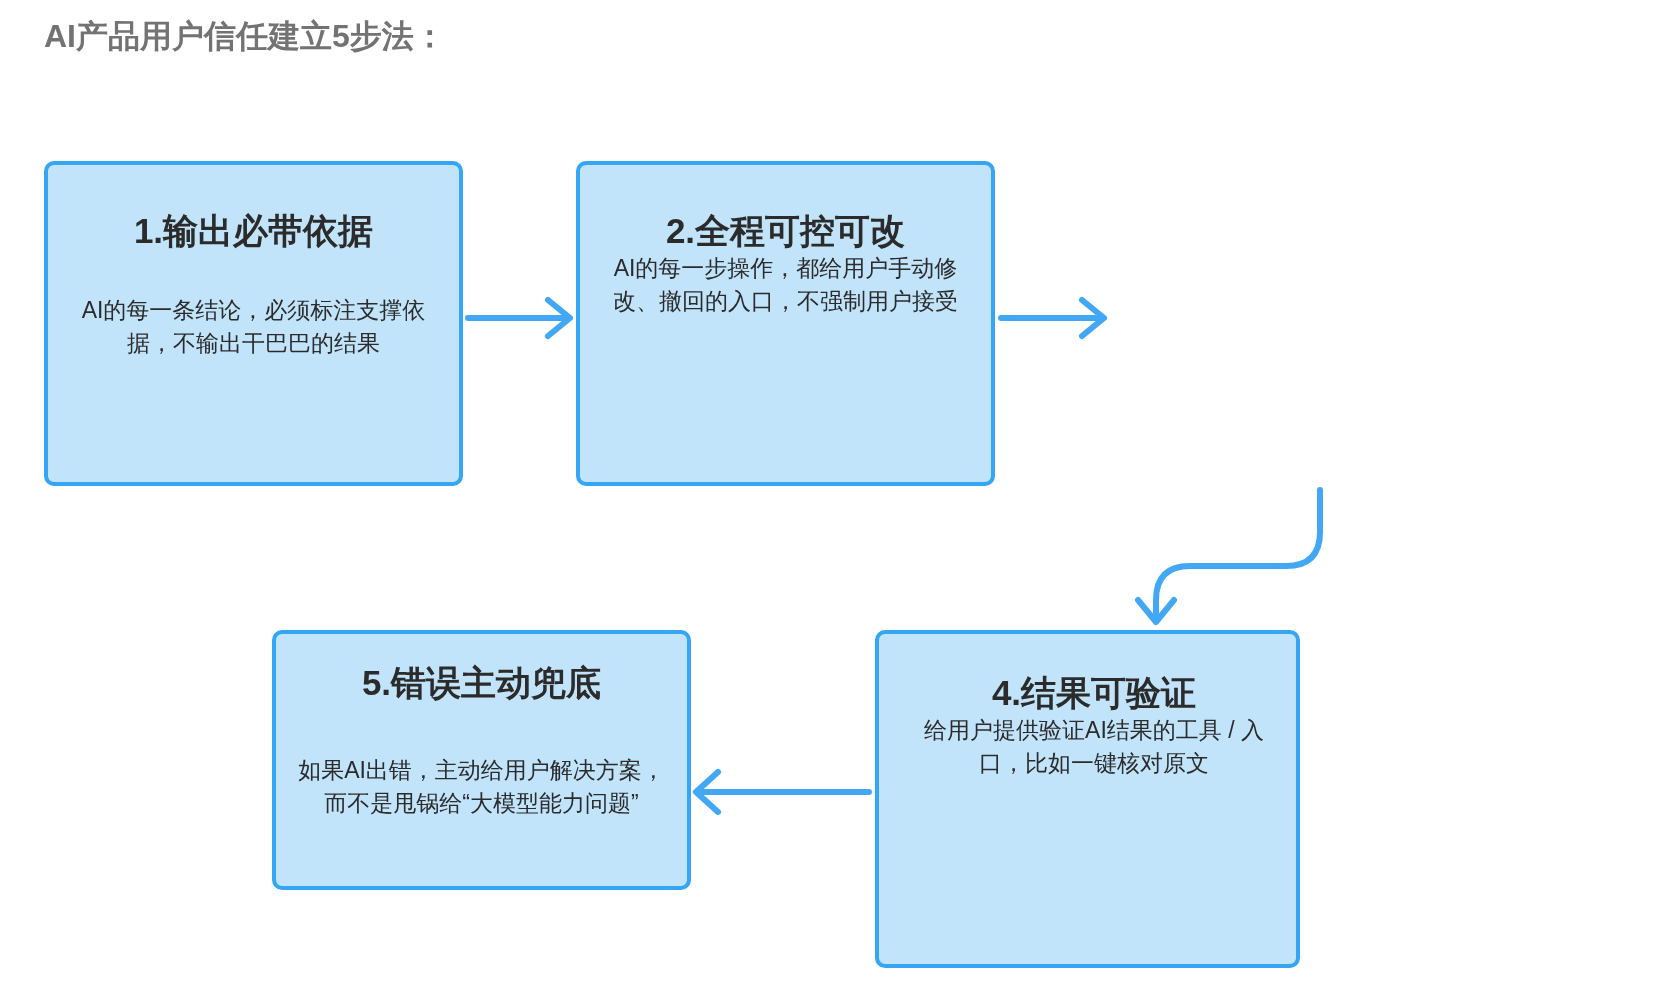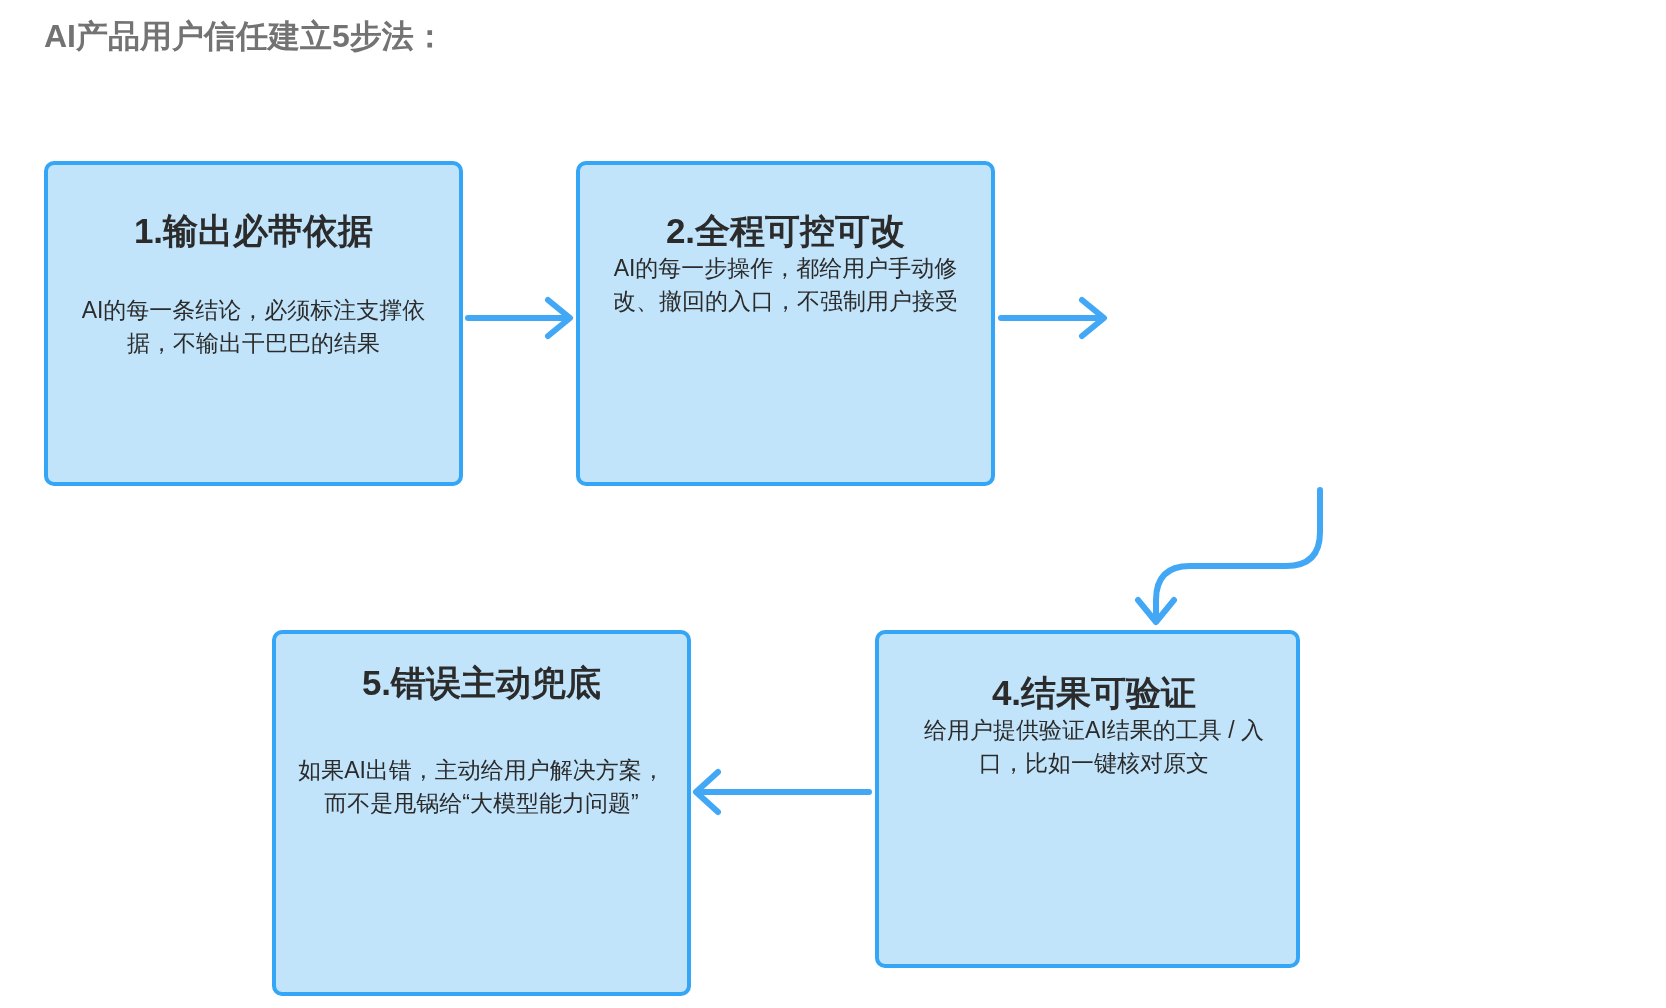--- a/index.html
+++ b/index.html
@@ -56,21 +56,21 @@
     font-weight: normal;
     color: #2B2B2B;
     text-align: center;
     line-height: 1.42;
   }
   
   #node-1 { left: 44px;   top: 161px; width: 419px; height: 325px; }
   #node-2 { left: 576px;  top: 161px; width: 419px; height: 325px; }
   #node-3 { left: 1110px; top: 161px; width: 421px; height: 325px; }
   #node-4 { left: 875px;  top: 630px; width: 425px; height: 338px; padding-left: 27px; }
-  #node-5 { left: 272px;  top: 630px; width: 419px; height: 366px; }
+  #node-5 { left: 272px;  top: 630px; width: 419px; height: 260px; }
 
   #node-1 .node-title { margin-top: 45px; }
   #node-1 .node-body  { margin-top: 42px; }
   #node-2 .node-title { margin-top: 45px; }
   #node-2 .node-body  { }
   #node-3 .node-title { margin-top: 45px; }
   #node-3 .node-body  { margin-top: 42px; }
   #node-4 .node-title { margin-top: 38px; }
   #node-4 .node-body  { }
   #node-5 .node-title { margin-top: 28px; }

